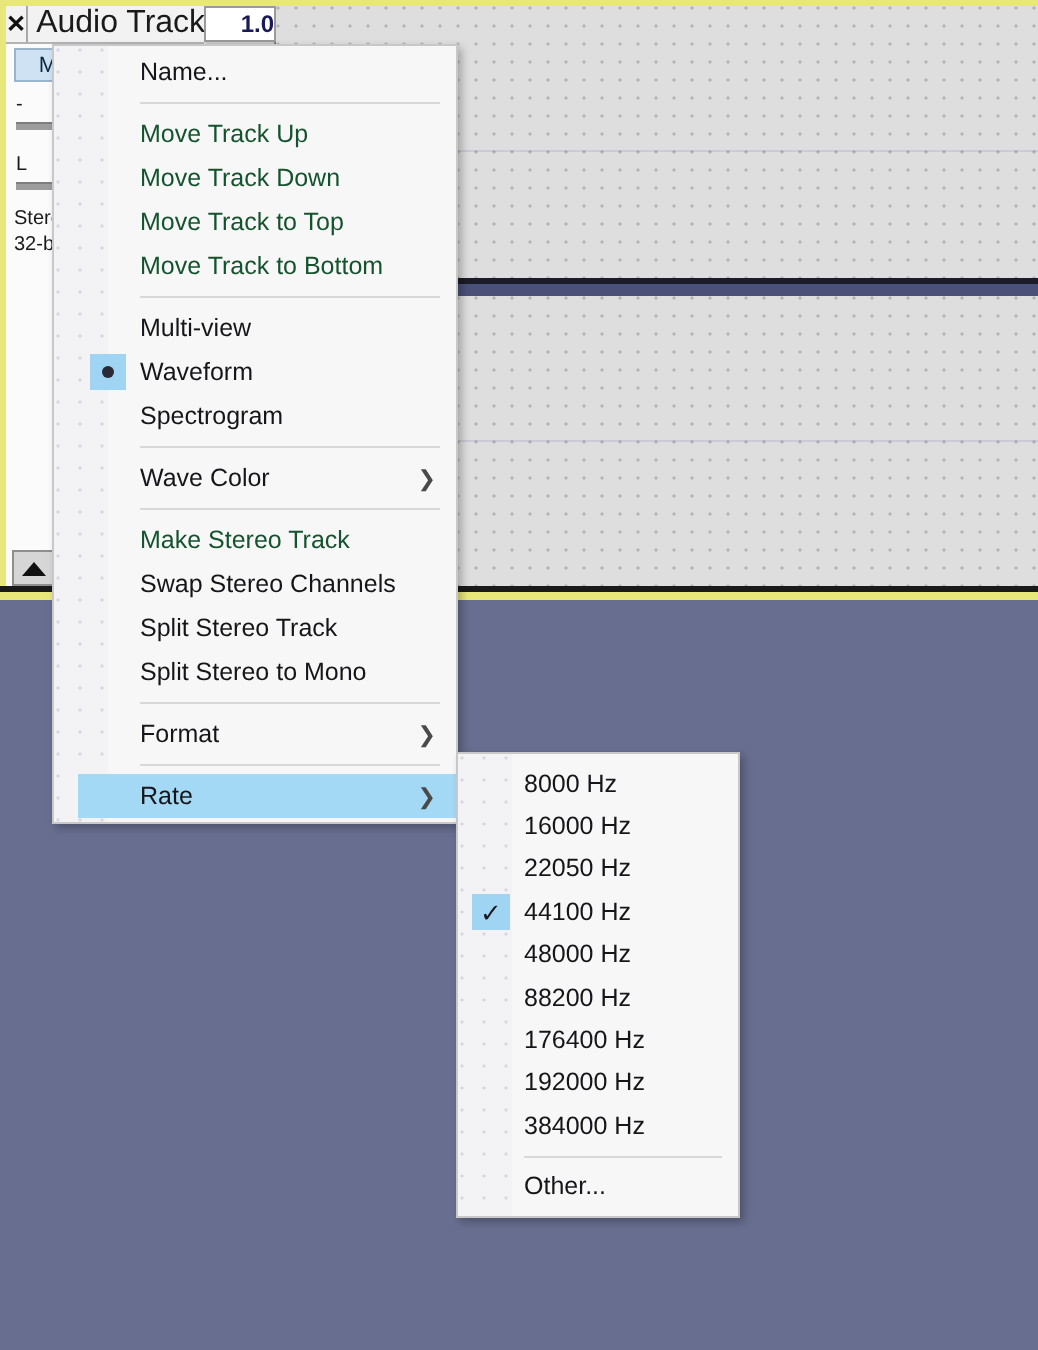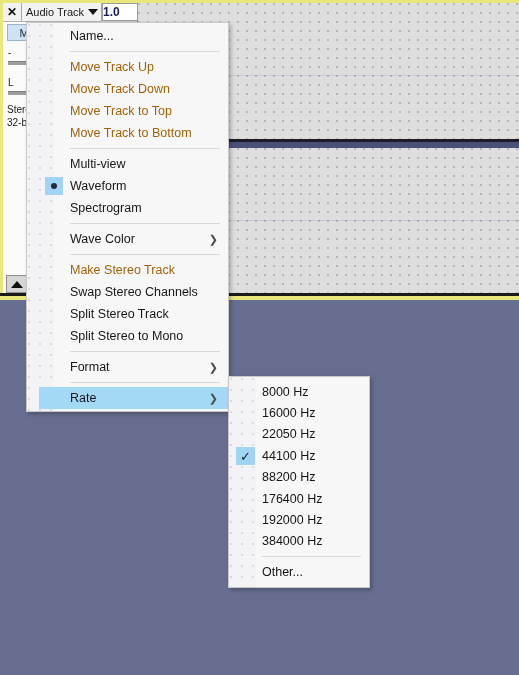--- a/index.html
+++ b/index.html
@@ -96,21 +96,21 @@
     box-sizing: border-box;
     cursor: pointer;
   }
   .title-btn {
     flex: 1;
     background: #f2f2f2;
     border-right: 1px solid #a8a8a8;
     display: flex;
     align-items: center;
     padding-left: 4px;
-    font-size: 11px;
+    font-size: 16px;
     color: #1a1a1a;
     box-sizing: border-box;
     cursor: pointer;
     gap: 3px;
     white-space: nowrap;
   }
   .caret-down {
     width: 0; height: 0;
     border-left: 5px solid transparent;
     border-right: 5px solid transparent;
@@ -274,21 +274,21 @@
     display: flex;
     align-items: center;
     padding-left: 31px;
     padding-right: 8px;
     font-size: 12.5px;
     color: #16161a;
     white-space: nowrap;
     cursor: default;
     z-index: 1;
   }
-  .mi.disabled { color: #a16207; }
+  .mi.disabled { color: #14532d; }
   .mi.highlight {
     background: #a4d9f5;
   }
   .mi .submenu-arrow {
     margin-left: auto;
     font-size: 11px;
     color: #4a4a4a;
     padding-right: 2px;
   }
   .sep {
@@ -428,21 +428,21 @@
     <div class="track-info">
       <div>Stereo,</div>
       <div>32-bit float</div>
     </div>
 
     <div class="collapse-btn">
       <div class="tri-up"></div>
     </div>
   </div>
 
-  <div style="position:absolute; left:102px; top:3px; width:36px; height:18px; background:#ffffff; border:1px solid #9a9a9a; box-sizing:border-box; display:flex; align-items:center; justify-content:flex-start; font-size:12px; font-weight:bold; color:#1a1a5a; z-index:5;">
+  <div style="position:absolute; left:102px; top:3px; width:36px; height:18px; background:#ffffff; border:1px solid #9a9a9a; box-sizing:border-box; display:flex; align-items:center; justify-content:flex-end; font-size:12px; font-weight:bold; color:#1a1a5a; z-index:5;">
     <span>1.0</span>
   </div>
 
   <div class="track-black-line-bottom"></div>
   <div class="track-yellow-line-bottom"></div>
   <div class="track-outer-border"></div>
 </div>
 
 <div id="context-menu">
     <div class="mi">
@@ -512,20 +512,23 @@
       <span>16000 Hz</span>
     </div>
     <div class="rmi">
       <span>22050 Hz</span>
     </div>
     <div class="rmi">
       <div class="check-box">✓</div>
       <span>44100 Hz</span>
     </div>
     <div class="rmi">
+      <span>48000 Hz</span>
+    </div>
+    <div class="rmi">
       <span>88200 Hz</span>
     </div>
     <div class="rmi">
       <span>176400 Hz</span>
     </div>
     <div class="rmi">
       <span>192000 Hz</span>
     </div>
     <div class="rmi">
       <span>384000 Hz</span>

